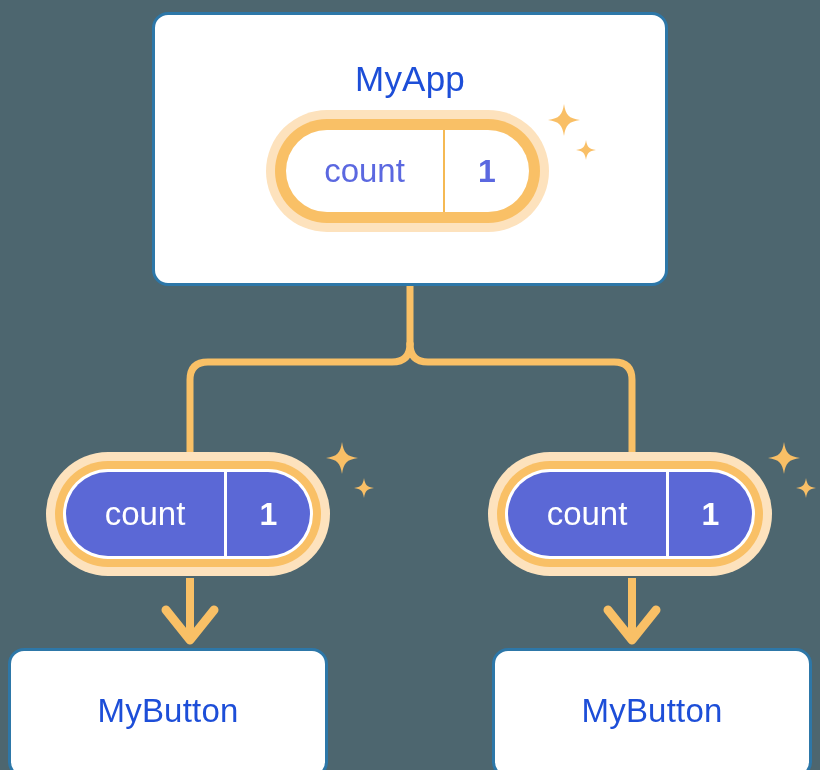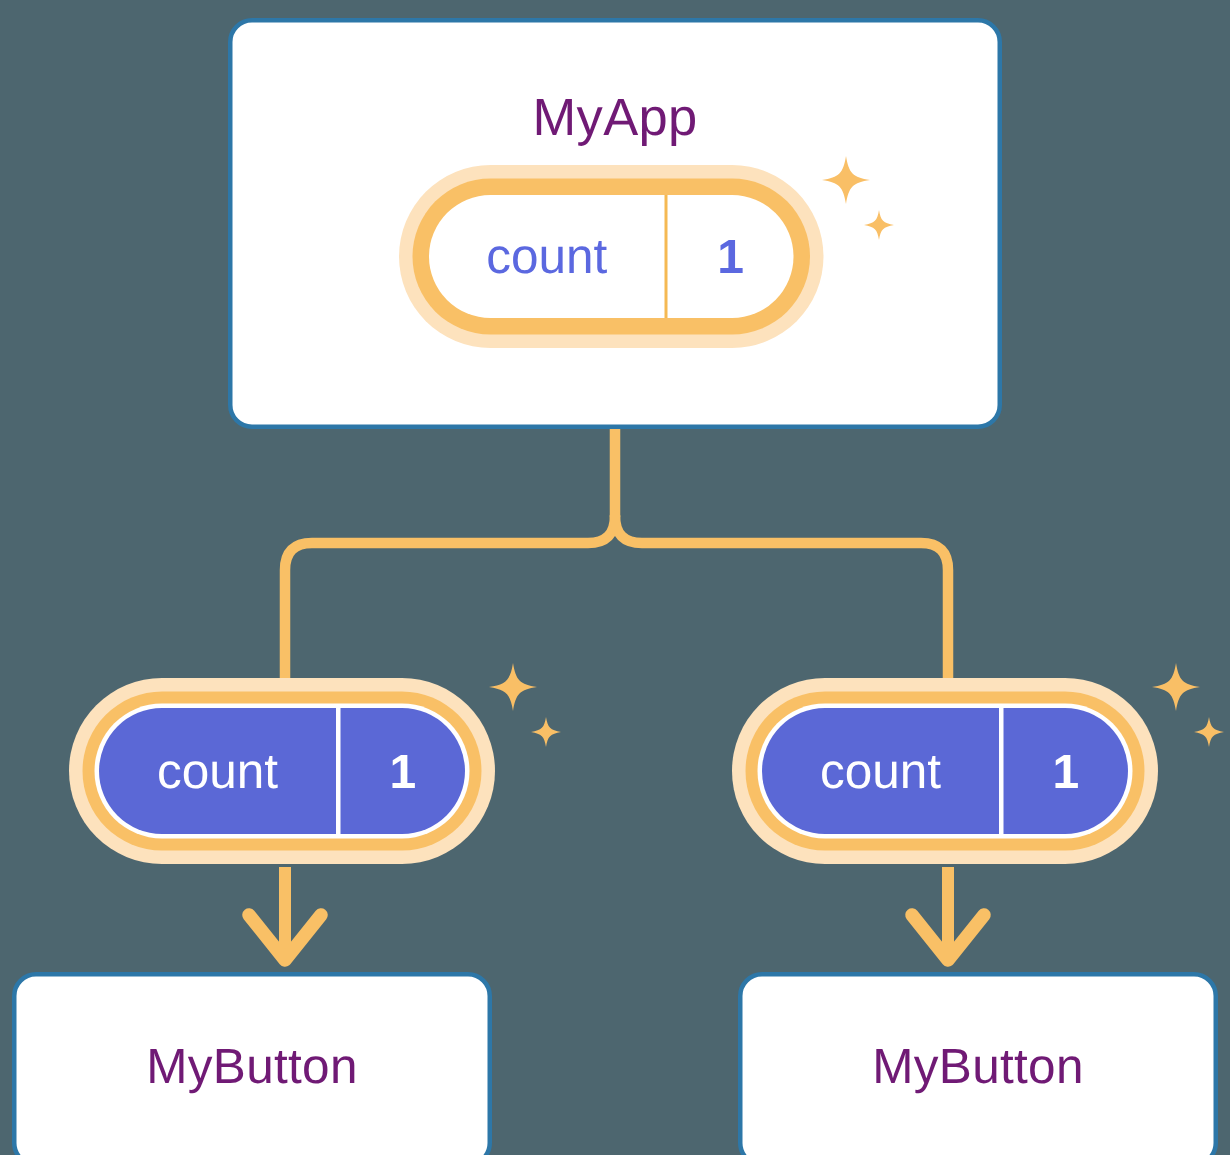--- a/index.html
+++ b/index.html
@@ -37,21 +37,21 @@
     background: #ffffff;
     border: 3px solid #2d77a8;
     border-radius: 16px;
     box-sizing: border-box;
   }
   .card-title {
     position: absolute;
     left: 0;
     right: 0;
     text-align: center;
-    color: #701a75;
+    color: #1d4ed8;
     font-size: 34px;
     font-weight: 400;
     letter-spacing: 0.2px;
     white-space: nowrap;
   }
 
   #card-myapp {
     left: 152px;
     top: 12px;
     width: 516px;

